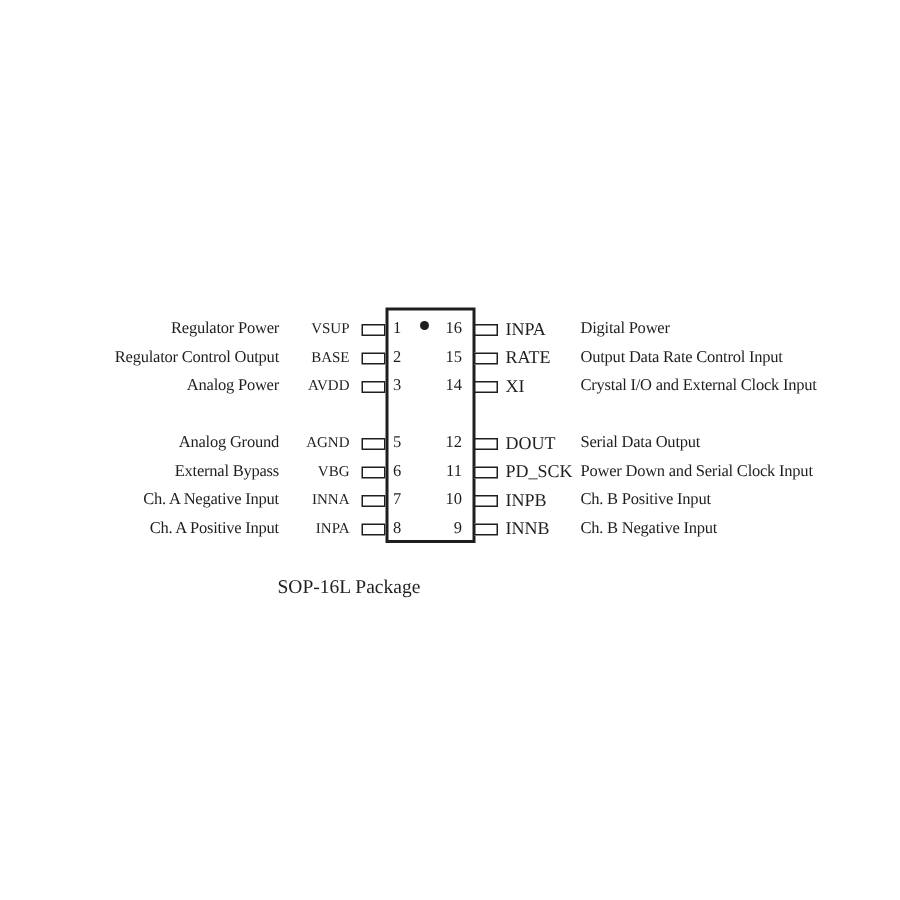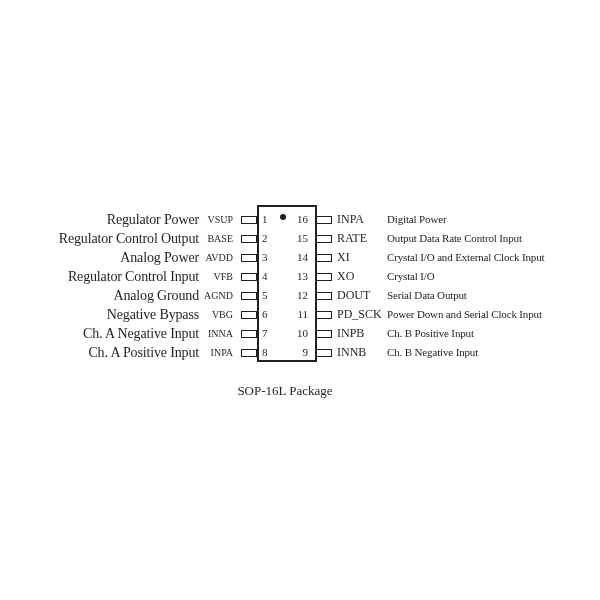--- a/index.html
+++ b/index.html
@@ -15,22 +15,22 @@
   .prow {
     position: absolute;
     left: 0;
     width: 600px;
     height: 19px;
     line-height: 19px;
     top: calc(210px + var(--i) * 19px);
   }
   .cell { position: absolute; top: 0; height: 19px; white-space: nowrap; }
   .ldesc {
-    right: 401px;            
-    font-size: 14px;
+    right: 414px;            
+    font-size: 11px;
     letter-spacing: -0.15px;
     text-align: right;
   }
   .lname {
     right: 367px;            
     font-size: 10px;
     text-align: right;
   }
   .lnum  { left: 262px; font-size: 11px; }
   .rnum  { right: 292px; font-size: 11px; text-align: left; } 
@@ -66,21 +66,21 @@
     border-radius: 50%;
     background: #1f1f1f;
   }
   #caption {
     position: absolute;
     left: 185px;
     width: 200px;
     top: 381px;
     height: 19px;
     line-height: 19px;
-    text-align: center;
+    text-align: left;
     font-size: 13px;
   }
 </style>
 </head>
 <body>
 
 <div id="canvas">
 
   <div id="chip-body"></div>
   <div id="pin1-dot"></div>
@@ -111,44 +111,34 @@
     <span class="cell ldesc">Analog Power</span>
     <span class="cell lname">AVDD</span>
     <span class="lead lead-left"></span>
     <span class="cell lnum">3</span>
     <span class="cell rnum">14</span>
     <span class="lead lead-right"></span>
     <span class="cell rname">XI</span>
     <span class="cell rdesc">Crystal I/O and External Clock Input</span>
   </div>
 
-  <div class="prow" style="--i:3">
-    <span class="cell ldesc">Regulator Control Input</span>
-    <span class="cell lname">VFB</span>
-    <span class="lead lead-left"></span>
-    <span class="cell lnum">4</span>
-    <span class="cell rnum">13</span>
-    <span class="lead lead-right"></span>
-    <span class="cell rname">XO</span>
-    <span class="cell rdesc">Crystal I/O</span>
-  </div>
 
   <div class="prow" style="--i:4">
     <span class="cell ldesc">Analog Ground</span>
     <span class="cell lname">AGND</span>
     <span class="lead lead-left"></span>
     <span class="cell lnum">5</span>
     <span class="cell rnum">12</span>
     <span class="lead lead-right"></span>
     <span class="cell rname">DOUT</span>
     <span class="cell rdesc">Serial Data Output</span>
   </div>
 
   <div class="prow" style="--i:5">
-    <span class="cell ldesc">Negative Bypass</span>
+    <span class="cell ldesc">External Bypass</span>
     <span class="cell lname">VBG</span>
     <span class="lead lead-left"></span>
     <span class="cell lnum">6</span>
     <span class="cell rnum">11</span>
     <span class="lead lead-right"></span>
     <span class="cell rname">PD_SCK</span>
     <span class="cell rdesc">Power Down and Serial Clock Input</span>
   </div>
 
   <div class="prow" style="--i:6">

